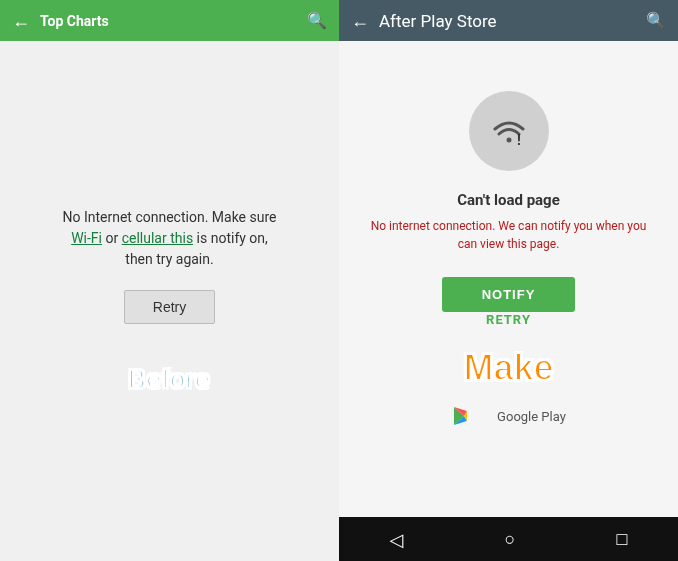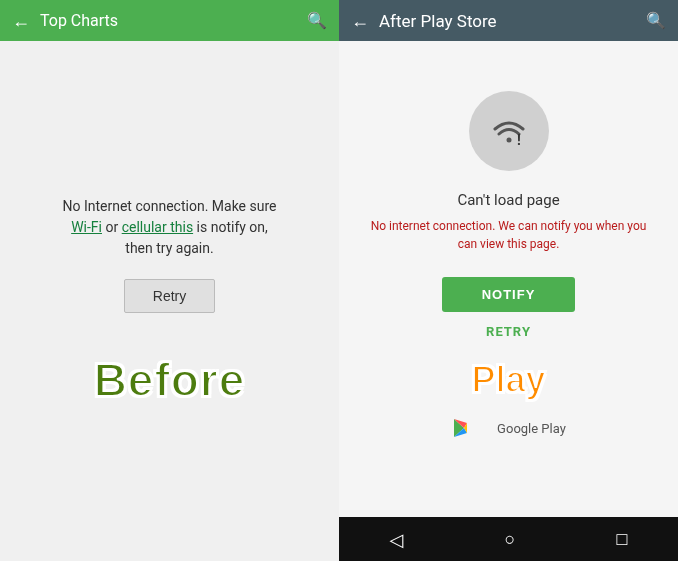--- a/index.html
+++ b/index.html
@@ -27,22 +27,22 @@
       padding: 0 12px;
       gap: 10px;
     }
     .left-header .back-arrow {
       color: white;
       font-size: 18px;
       cursor: pointer;
     }
     .left-header .title {
       color: white;
-      font-size: 16px;
-      font-weight: 400;
+      font-size: 14px;
+      font-weight: 700;
       flex: 1;
     }
     .left-header .search-icon {
       color: white;
       font-size: 16px;
     }
     .left-content {
       flex: 1;
       display: flex;
       flex-direction: column;
@@ -65,23 +65,23 @@
       background: #e0e0e0;
       border: 1px solid #bbb;
       padding: 8px 28px;
       font-size: 14px;
       color: #333;
       cursor: pointer;
       border-radius: 2px;
     }
     .before-label {
       margin-top: 40px;
-      font-size: 46px;
-      font-weight: bold;
-      color: #4d7c0f;
+      font-size: 26px;
+      font-weight: normal;
+      color: #0369a1;
       -webkit-text-stroke: 2px white;
       text-shadow: 2px 2px 0 white, -2px -2px 0 white, 2px -2px 0 white, -2px 2px 0 white;
       font-family: 'Comic Sans MS', cursive, sans-serif;
       letter-spacing: 1px;
     }
 
     
     .right-panel {
       width: 339px;
       height: 561px;
@@ -125,21 +125,21 @@
       height: 80px;
       background: #d0d0d0;
       border-radius: 50%;
       display: flex;
       align-items: center;
       justify-content: center;
       margin-bottom: 20px;
     }
     .cant-load-title {
       font-size: 15px;
-      font-weight: normal;
+      font-weight: bold;
       color: #333;
       margin-bottom: 8px;
     }
     .cant-load-desc {
       font-size: 12px;
       color: #b91c1c;
       text-align: center;
       padding: 0 30px;
       line-height: 1.5;
       margin-bottom: 24px;
@@ -147,21 +147,20 @@
     .notify-btn {
       background: #4CAF50;
       color: white;
       border: none;
       padding: 10px 40px;
       font-size: 13px;
       font-weight: bold;
       letter-spacing: 1px;
       border-radius: 3px;
       cursor: pointer;
-      margin-bottom: 12px;
     }
     .right-retry-link {
       color: #4CAF50;
       font-size: 13px;
       font-weight: bold;
       letter-spacing: 1px;
       cursor: pointer;
       margin-bottom: 20px;
     }
     .after-label {
@@ -236,21 +235,21 @@
         <path d="M12 25 Q22 16 32 25" fill="none" stroke="#555" stroke-width="3" stroke-linecap="round"></path>
         <circle cx="22" cy="31" r="2.5" fill="#555"></circle>
 
         <text x="30" y="36" font-size="14" font-weight="bold" fill="#333">!</text>
       </svg>
     </div>
     <div class="cant-load-title">Can't load page</div>
     <div class="cant-load-desc">No internet connection. We can notify you when you can view this page.</div>
     <button class="notify-btn">NOTIFY</button>
     <div class="right-retry-link">RETRY</div>
-    <div class="after-label">Play</div>
+    <div class="after-label">Make</div>
     <div class="google-play-row">
 
       <svg class="google-play-logo" width="22" height="22" viewBox="0 0 22 22">
         <polygon points="3,2 3,20 13,11" fill="#4CAF50"></polygon>
         <polygon points="13,11 3,2 16,6" fill="#FF5252"></polygon>
         <polygon points="13,11 3,20 16,16" fill="#2196F3"></polygon>
         <polygon points="16,6 16,16 13,11" fill="#FFC107"></polygon>
       </svg>
       <span class="google-play-text">Google Play</span>
     </div>

